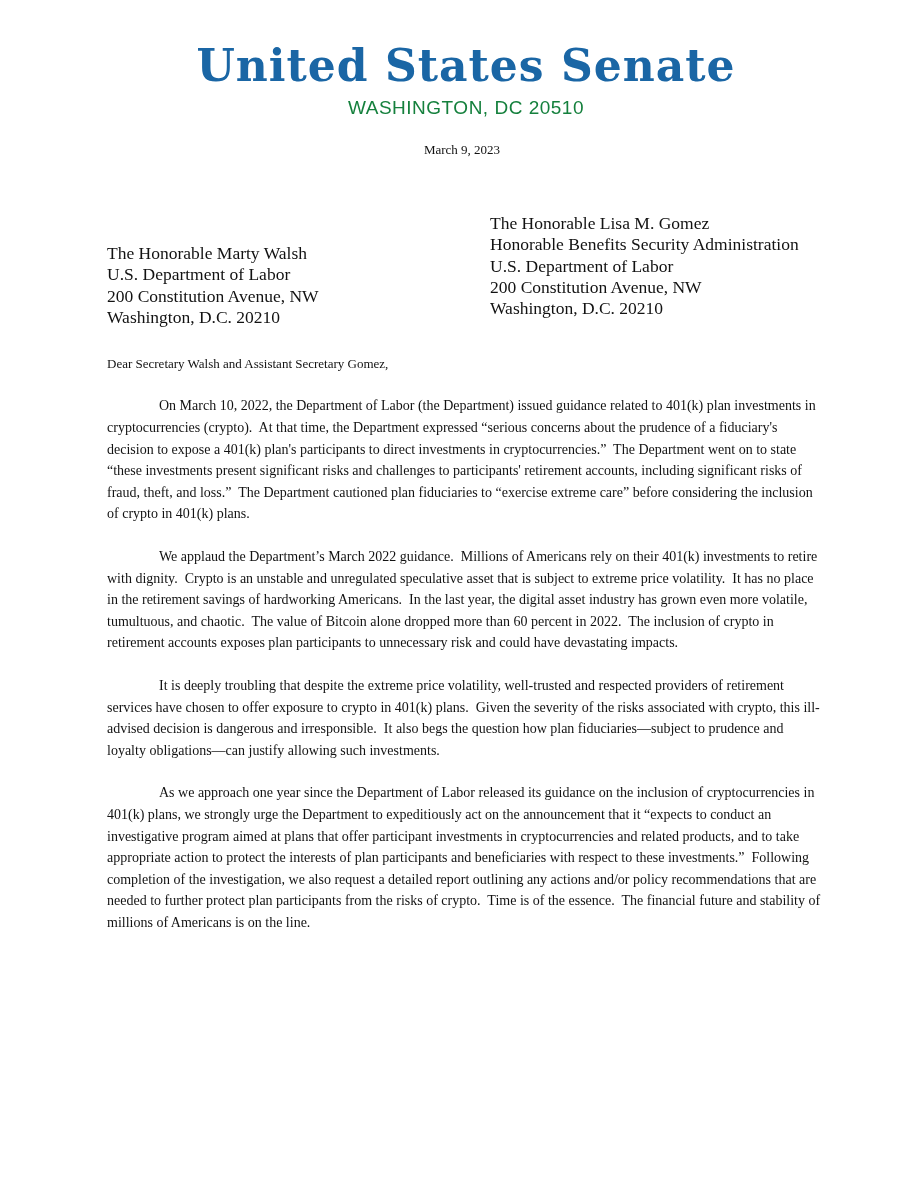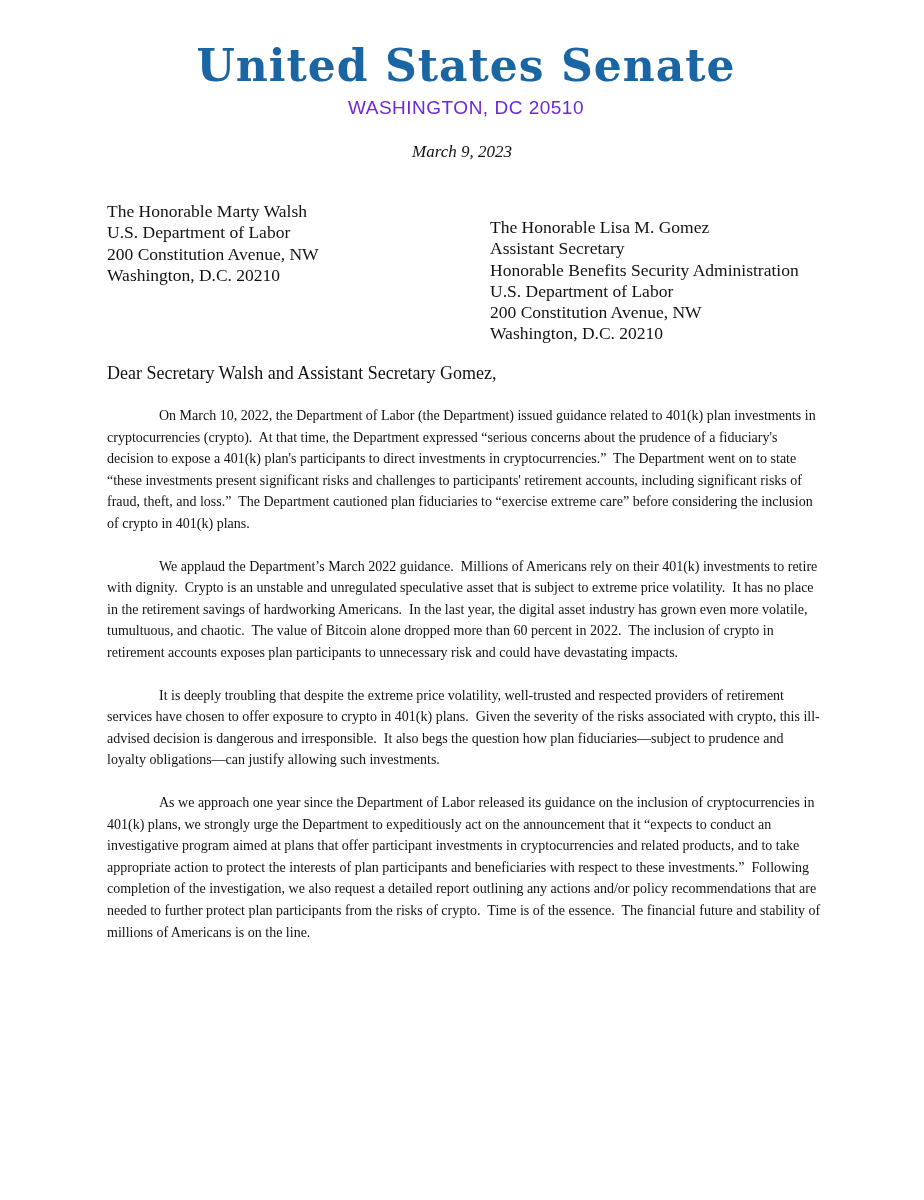--- a/index.html
+++ b/index.html
@@ -27,46 +27,46 @@
     font-size: 44px;
     line-height: 48px;
     color: #1a66a5;
     letter-spacing: 1px;
   }
   .letterhead-address {
     margin-top: 7px;
     font-family: "Liberation Sans", sans-serif;
     font-size: 19px;
     letter-spacing: 0.5px;
-    color: #6d28d9;
+    color: #15803d;
   }
   .date-line {
     margin-top: 23px;
     text-align: center;
-    font-size: 17px;
-    font-style: italic;
+    font-size: 13px;
   }
   .recipients {
     display: flex;
     margin: 39px 0 0 107px;
     width: 715px;
     font-size: 17.5px;
     line-height: 21.3px;
   }
   .recipient-block-left {
     width: 383px;
     flex: 0 0 auto;
+    margin-top: 46px;
   }
   .recipient-block-right {
     flex: 1 1 auto;
     margin-top: 16px;
   }
   .salutation {
-    margin: 18px 0 0 107px;
-    font-size: 18px;
+    margin: 25px 0 0 107px;
+    font-size: 13px;
     line-height: 21.3px;
   }
   .body-paragraph {
     margin: 21px auto 0 107px;
     width: 715px;
     font-size: 14px;
     line-height: 21.6px;
     text-indent: 52px;
     white-space: pre-wrap;
   }
@@ -85,21 +85,20 @@
 
   <div class="recipients">
     <div class="recipient-block-left">
       <div>The Honorable Marty Walsh</div>
       <div>U.S. Department of Labor</div>
       <div>200 Constitution Avenue, NW</div>
       <div>Washington, D.C. 20210</div>
     </div>
     <div class="recipient-block-right">
       <div>The Honorable Lisa M. Gomez</div>
-      <div>Assistant Secretary</div>
       <div>Honorable Benefits Security Administration</div>
       <div>U.S. Department of Labor</div>
       <div>200 Constitution Avenue, NW</div>
       <div>Washington, D.C. 20210</div>
     </div>
   </div>
 
   <div class="salutation">Dear Secretary Walsh and Assistant Secretary Gomez,</div>
 
   <div class="body-paragraph">On March 10, 2022, the Department of Labor (the Department) issued guidance related to 401(k) plan investments in cryptocurrencies (crypto).  At that time, the Department expressed “serious concerns about the prudence of a fiduciary's decision to expose a 401(k) plan's participants to direct investments in cryptocurrencies.”  The Department went on to state “these investments present significant risks and challenges to participants' retirement accounts, including significant risks of fraud, theft, and loss.”  The Department cautioned plan fiduciaries to “exercise extreme care” before considering the inclusion of crypto in 401(k) plans.</div>

